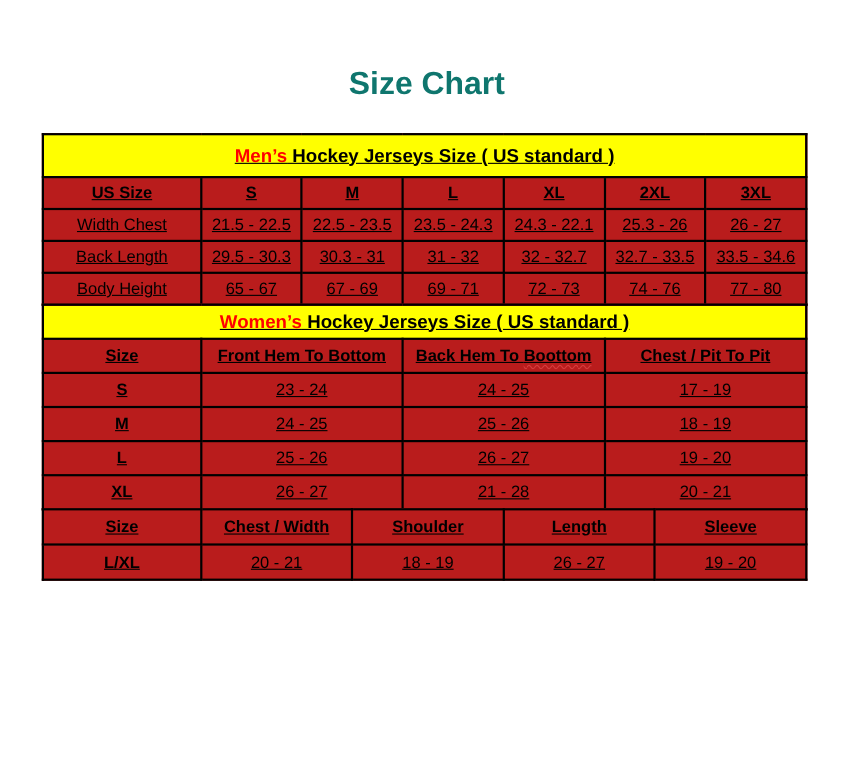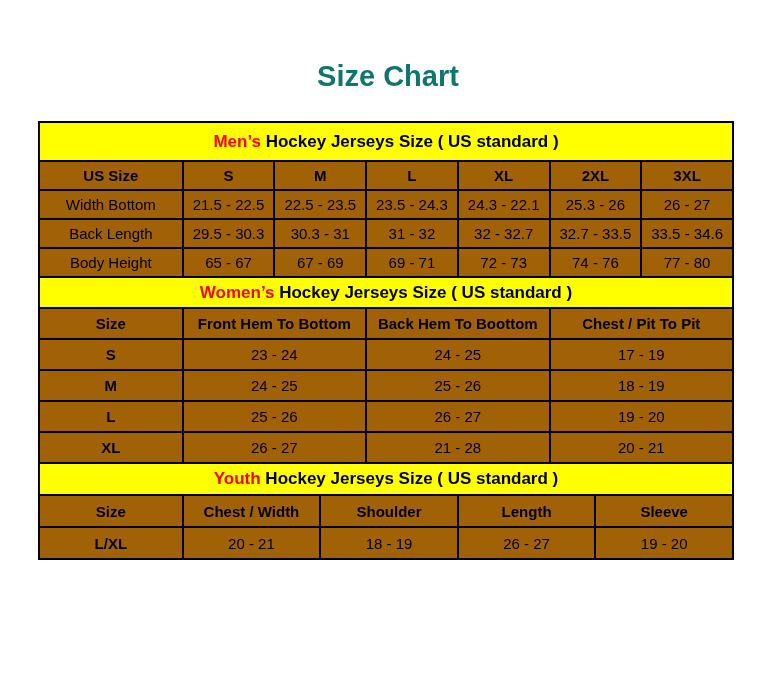--- a/index.html
+++ b/index.html
@@ -28,21 +28,22 @@
     position: absolute;
     left: 38px;
     top: 121px;
     width: 696px;
   }
   table {
     border-collapse: collapse;
     width: 100%;
     table-layout: fixed;
     margin-top: -2px;
-    background: #a16207;
+    background: #b91c1c;
+    text-decoration: underline;
   }
   table:first-child { margin-top: 0; }
   th, td {
     border: 2px solid #000000;
     text-align: center;
     vertical-align: middle;
     color: #000000;
     font-size: 15px;
     padding: 0 2px;
     height: 27px;
@@ -92,21 +93,21 @@
           <tr>
             <th>US Size</th>
             <th>S</th>
             <th>M</th>
             <th>L</th>
             <th>XL</th>
             <th>2XL</th>
             <th>3XL</th>
           </tr>
           <tr>
-            <th class="rowlabel">Width Bottom</th>
+            <th class="rowlabel">Width Chest</th>
             <td>21.5 - 22.5</td>
             <td>22.5 - 23.5</td>
             <td>23.5 - 24.3</td>
             <td>24.3 - 22.1</td>
             <td>25.3 - 26</td>
             <td>26 - 27</td>
           </tr>
           <tr>
             <th class="rowlabel">Back Length</th>
             <td>29.5 - 30.3</td>
@@ -173,23 +174,20 @@
     <table data-section="2">
         <colgroup>
           <col style="width: 20.7%;">
           <col style="width: 19.825%;">
           <col style="width: 19.825%;">
           <col style="width: 19.825%;">
           <col style="width: 19.825%;">
         </colgroup>
         <tbody>
           <tr>
-            <td colspan="5" class="band"><span class="hl">Youth</span><span> Hockey Jerseys Size ( US standard )</span></td>
-          </tr>
-          <tr>
             <th>Size</th>
             <th>Chest / Width</th>
             <th>Shoulder</th>
             <th>Length</th>
             <th>Sleeve</th>
           </tr>
           <tr>
             <th class="rowlabel">L/XL</th>
             <td>20 - 21</td>
             <td>18 - 19</td>

